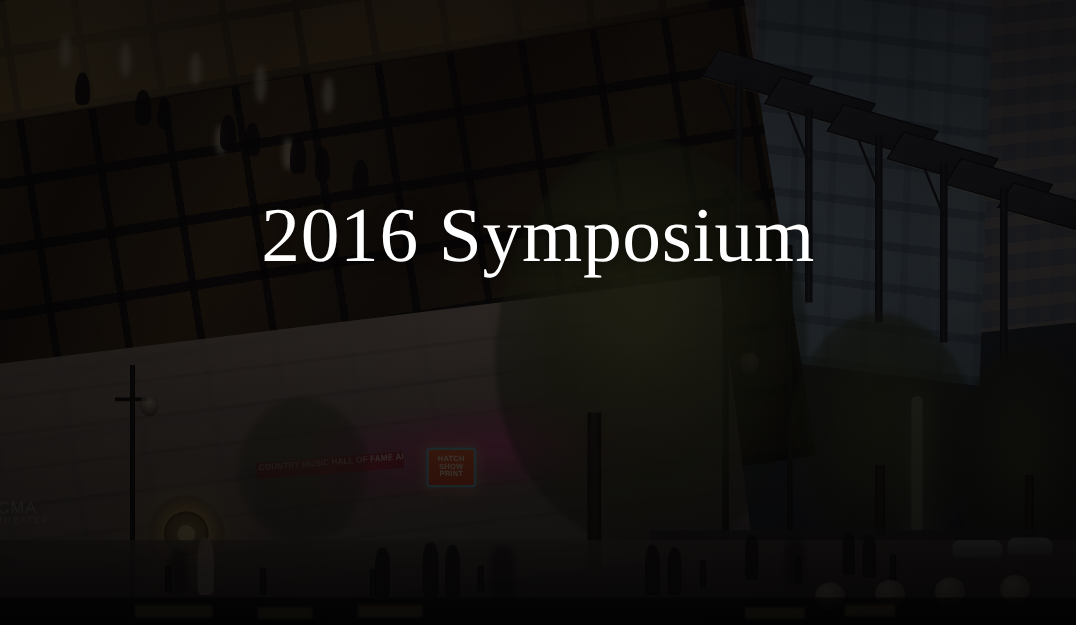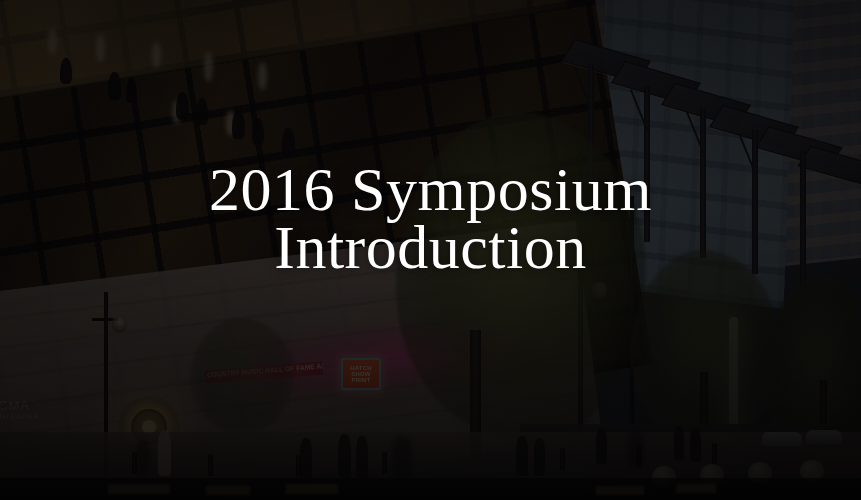--- a/index.html
+++ b/index.html
@@ -561,16 +561,15 @@
     <div class="band-light" style="left:206px; top:486px; width:44px; height:9px;"></div>
     <div class="band-light" style="left:286px; top:484px; width:52px; height:10px;"></div>
     <div class="band-light" style="left:596px; top:486px; width:48px; height:9px;"></div>
     <div class="band-light" style="left:676px; top:484px; width:40px; height:9px;"></div>
   </div>
 
   <div id="scrim"></div>
 
   <div id="title-block">
     <div class="title-line">2016 Symposium</div>
-    <div class="title-line">Introduction</div>
   </div>
 
 </div>
 
 </body></html>

